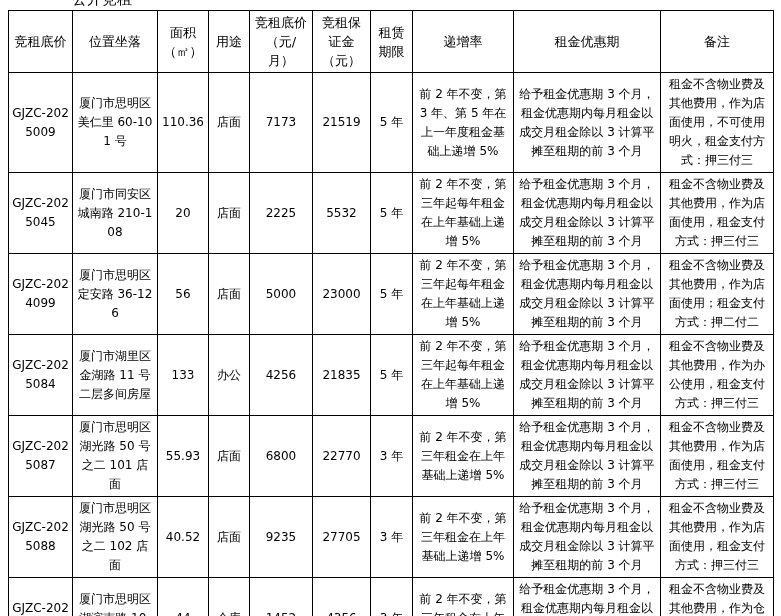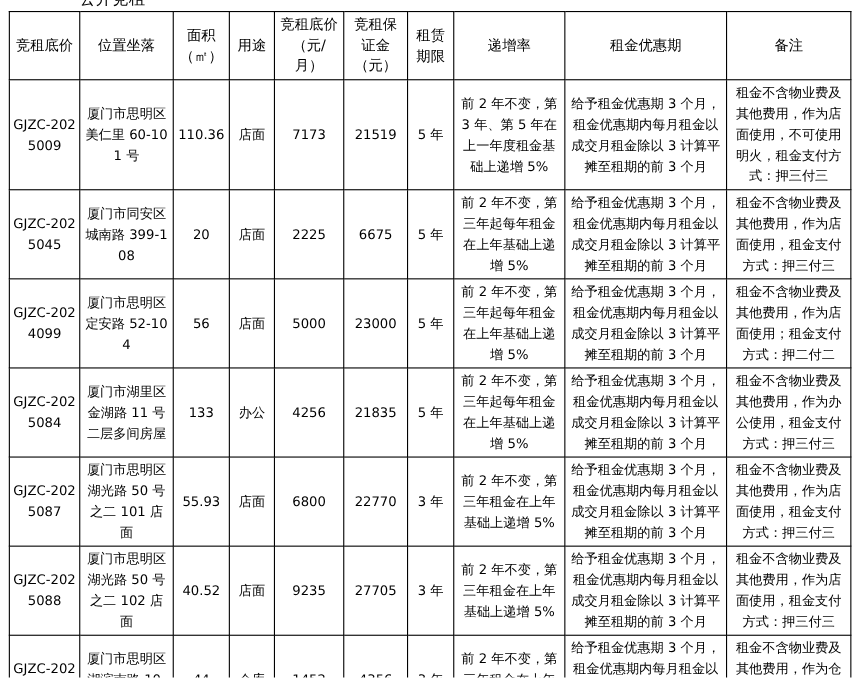--- a/index.html
+++ b/index.html
@@ -108,33 +108,33 @@
         <td class="cell-usage">店面</td>
         <td class="cell-base-rent">7173</td>
         <td class="cell-deposit">21519</td>
         <td class="cell-term">5 年</td>
         <td class="cell-increase-rate">前 2 年不变，第 3 年、第 5 年在上一年度租金基础上递增 5%</td>
         <td class="cell-discount-period">给予租金优惠期 3 个月，租金优惠期内每月租金以成交月租金除以 3 计算平摊至租期的前 3 个月</td>
         <td class="cell-remarks">租金不含物业费及其他费用，作为店面使用，不可使用明火，租金支付方式：押三付三</td>
       </tr>
       <tr>
         <td class="cell-project-id">GJZC-2025045</td>
-        <td class="cell-location">厦门市同安区城南路 399-108</td>
+        <td class="cell-location">厦门市同安区城南路 210-108</td>
         <td class="cell-area">20</td>
         <td class="cell-usage">店面</td>
         <td class="cell-base-rent">2225</td>
-        <td class="cell-deposit">6675</td>
+        <td class="cell-deposit">5532</td>
         <td class="cell-term">5 年</td>
         <td class="cell-increase-rate">前 2 年不变，第三年起每年租金在上年基础上递增 5%</td>
         <td class="cell-discount-period">给予租金优惠期 3 个月，租金优惠期内每月租金以成交月租金除以 3 计算平摊至租期的前 3 个月</td>
         <td class="cell-remarks">租金不含物业费及其他费用，作为店面使用，租金支付方式：押三付三</td>
       </tr>
       <tr>
         <td class="cell-project-id">GJZC-2024099</td>
-        <td class="cell-location">厦门市思明区定安路 52-104</td>
+        <td class="cell-location">厦门市思明区定安路 36-126</td>
         <td class="cell-area">56</td>
         <td class="cell-usage">店面</td>
         <td class="cell-base-rent">5000</td>
         <td class="cell-deposit">23000</td>
         <td class="cell-term">5 年</td>
         <td class="cell-increase-rate">前 2 年不变，第三年起每年租金在上年基础上递增 5%</td>
         <td class="cell-discount-period">给予租金优惠期 3 个月，租金优惠期内每月租金以成交月租金除以 3 计算平摊至租期的前 3 个月</td>
         <td class="cell-remarks">租金不含物业费及其他费用，作为店面使用；租金支付方式：押二付二</td>
       </tr>
       <tr>

